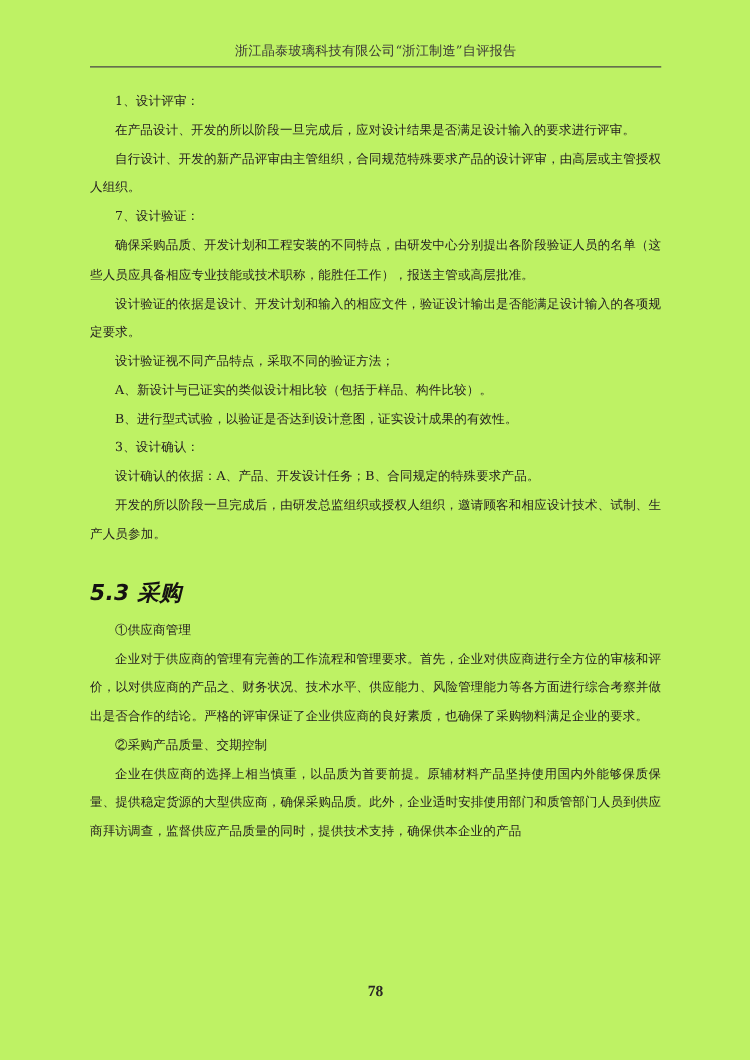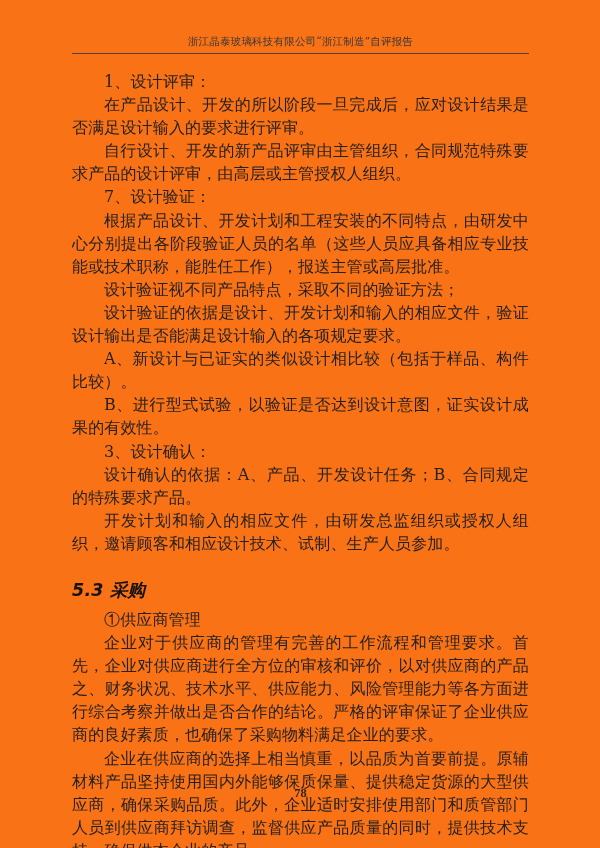--- a/index.html
+++ b/index.html
@@ -15,21 +15,21 @@
     color: #241f1f;
     overflow: hidden;
   }
 
   .page {
     position: absolute;
     left: 0;
     top: 0;
     width: 600px;
     height: 848px;
-    background: #f97316;
+    background: #bef264;
   }
 
   
   .header-area {
     position: absolute;
     left: 72px;
     top: 34px;
     width: 457px;
   }
   .header-title {
@@ -50,21 +50,21 @@
   
   .content {
     position: absolute;
     left: 72px;
     top: 70px;
     width: 457px;
   }
 
   p.para {
     margin: 0;
-    font-size: 16px;
+    font-size: 10px;
     line-height: 23.1px;
     text-align: justify;
     text-justify: inter-ideograph;
     text-indent: 2em;
     color: #262121;
     letter-spacing: 0.15px;
   }
 
   
   h2.h-section, h3.h-sub {
@@ -113,34 +113,35 @@
     <div class="header-title">浙江晶泰玻璃科技有限公司“浙江制造”自评报告</div>
     <div class="header-rule"></div>
   </div>
 
   <div class="content">
 
     <p class="para">1、设计评审：</p>
     <p class="para">在产品设计、开发的所以阶段一旦完成后，应对设计结果是否满足设计输入的要求进行评审。</p>
     <p class="para">自行设计、开发的新产品评审由主管组织，合同规范特殊要求产品的设计评审，由高层或主管授权人组织。</p>
     <p class="para">7、设计验证：</p>
-    <p class="para">根据产品设计、开发计划和工程安装的不同特点，由研发中心分别提出各阶段验证人员的名单（这些人员应具备相应专业技能或技术职称，能胜任工作），报送主管或高层批准。</p>
+    <p class="para">确保采购品质、开发计划和工程安装的不同特点，由研发中心分别提出各阶段验证人员的名单（这些人员应具备相应专业技能或技术职称，能胜任工作），报送主管或高层批准。</p>
+    <p class="para">设计验证的依据是设计、开发计划和输入的相应文件，验证设计输出是否能满足设计输入的各项规定要求。</p>
     <p class="para">设计验证视不同产品特点，采取不同的验证方法；</p>
-    <p class="para">设计验证的依据是设计、开发计划和输入的相应文件，验证设计输出是否能满足设计输入的各项规定要求。</p>
     <p class="para">A、新设计与已证实的类似设计相比较（包括于样品、构件比较）。</p>
     <p class="para">B、进行型式试验，以验证是否达到设计意图，证实设计成果的有效性。</p>
     <p class="para">3、设计确认：</p>
     <p class="para">设计确认的依据：A、产品、开发设计任务；B、合同规定的特殊要求产品。</p>
-    <p class="para">开发计划和输入的相应文件，由研发总监组织或授权人组织，邀请顾客和相应设计技术、试制、生产人员参加。</p>
+    <p class="para">开发的所以阶段一旦完成后，由研发总监组织或授权人组织，邀请顾客和相应设计技术、试制、生产人员参加。</p>
 
     <h2 class="h-section">5.3 采购</h2>
 
 
     <p class="para">①供应商管理</p>
     <p class="para">企业对于供应商的管理有完善的工作流程和管理要求。首先，企业对供应商进行全方位的审核和评价，以对供应商的产品之、财务状况、技术水平、供应能力、风险管理能力等各方面进行综合考察并做出是否合作的结论。严格的评审保证了企业供应商的良好素质，也确保了采购物料满足企业的要求。</p>
+    <p class="para">②采购产品质量、交期控制</p>
     <p class="para">企业在供应商的选择上相当慎重，以品质为首要前提。原辅材料产品坚持使用国内外能够保质保量、提供稳定货源的大型供应商，确保采购品质。此外，企业适时安排使用部门和质管部门人员到供应商拜访调查，监督供应产品质量的同时，提供技术支持，确保供本企业的产品</p>
 
   </div>
 
   <div class="footer-area">
     <span class="page-number">78</span>
   </div>
 
 </div>
 

